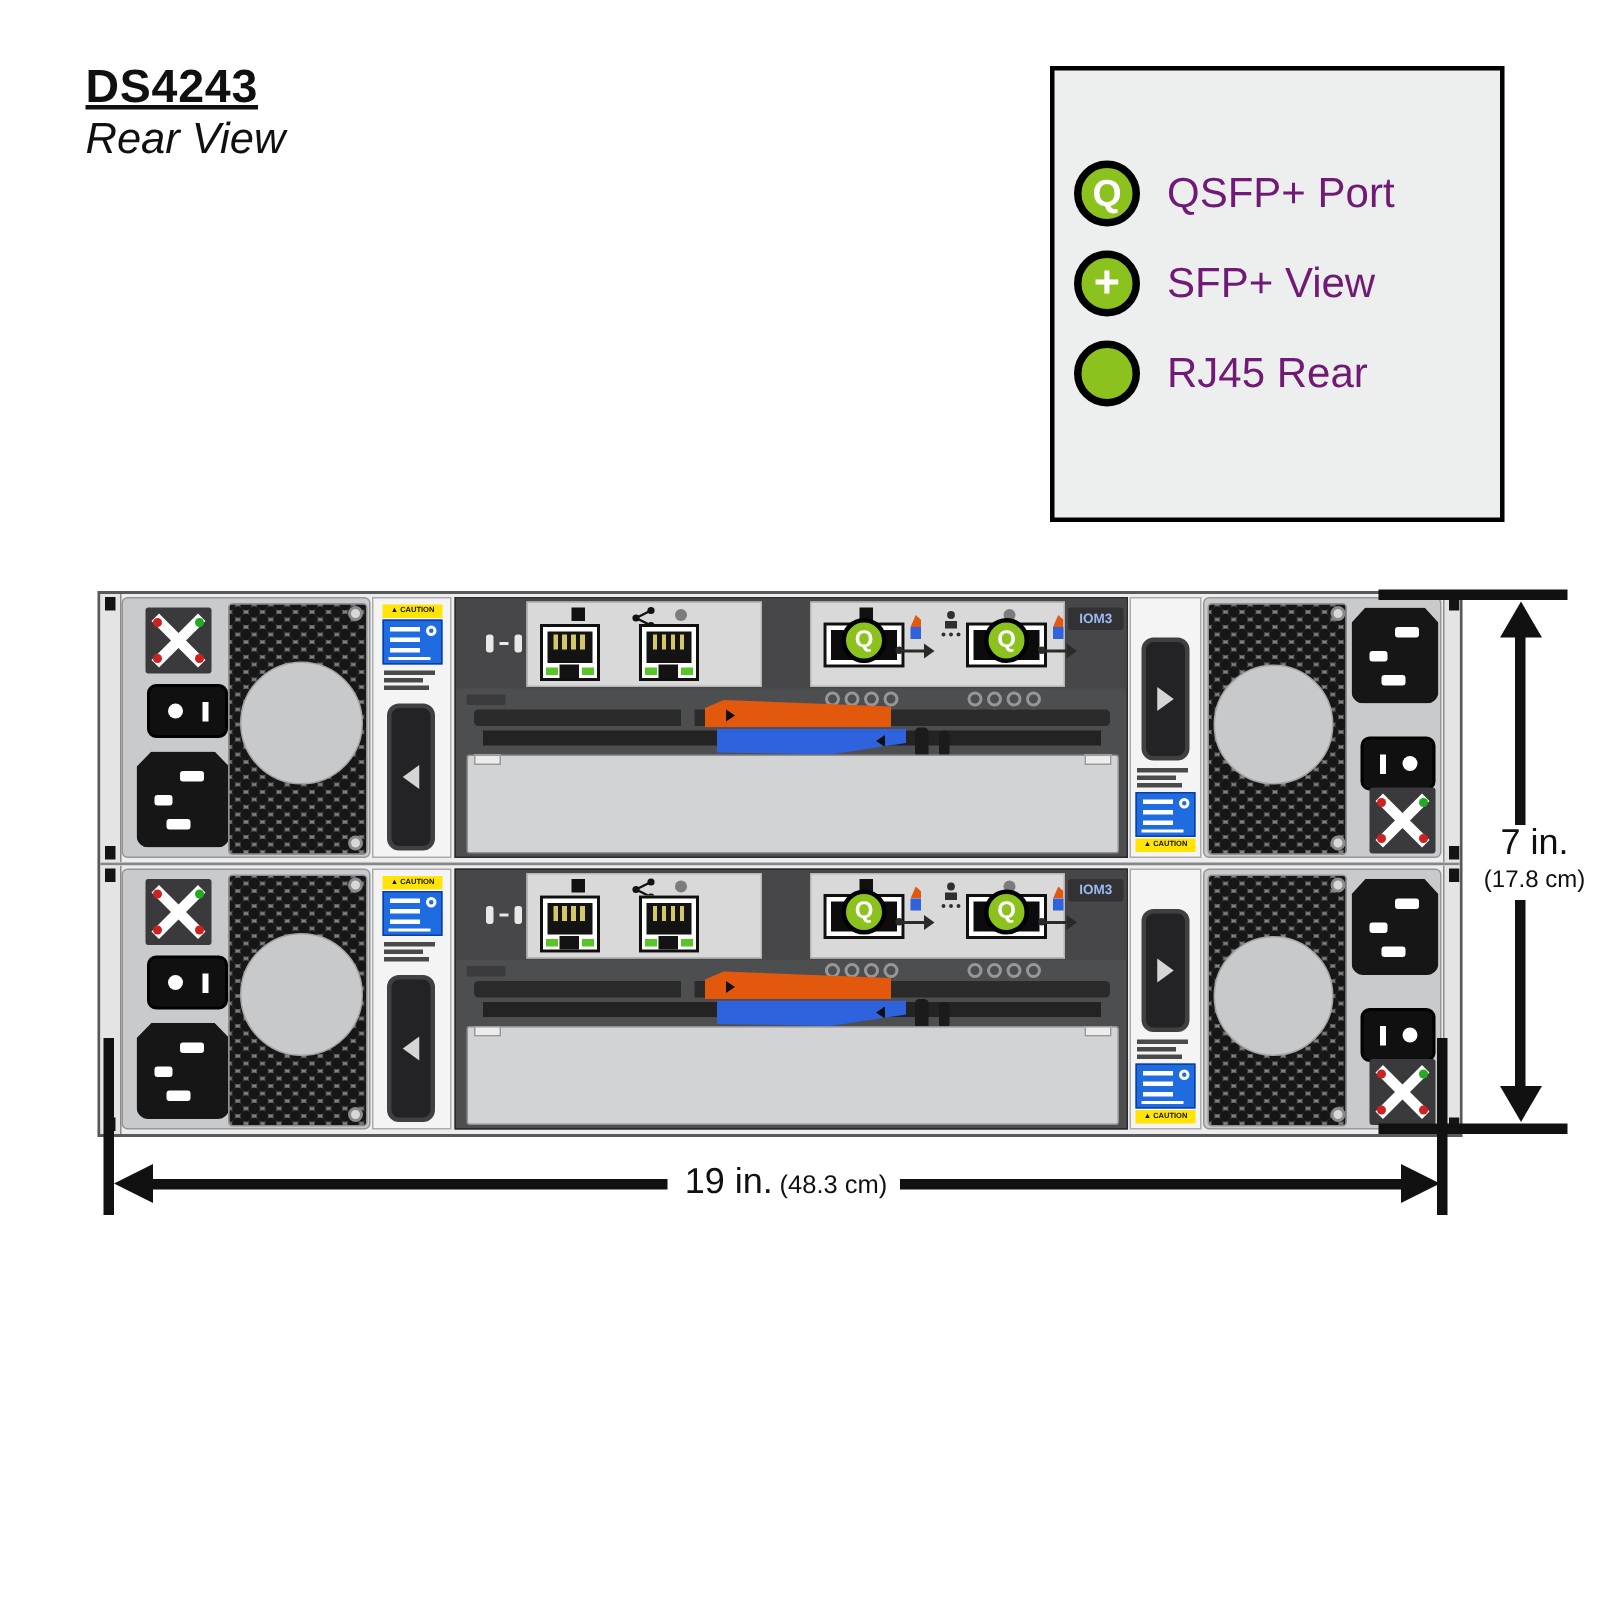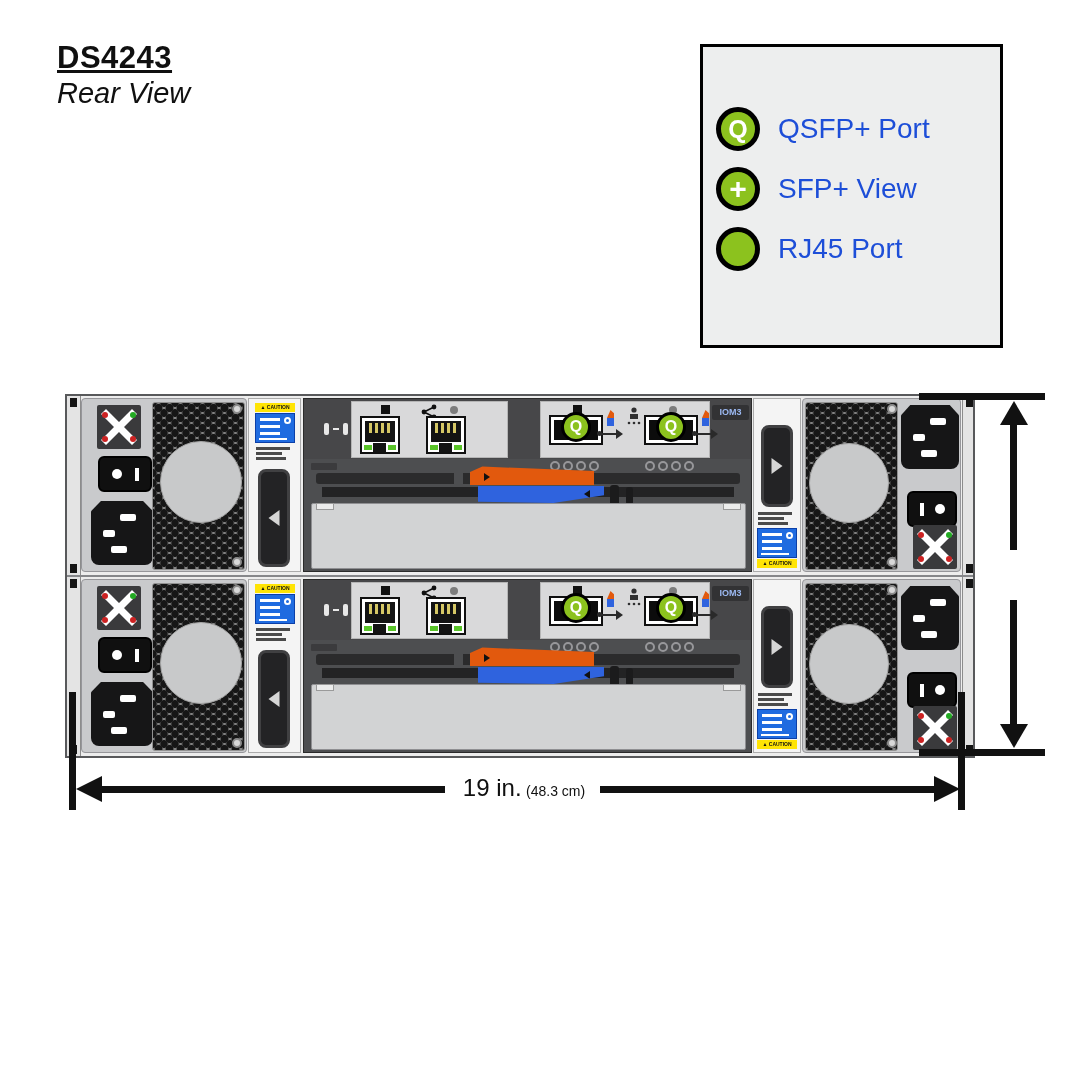--- a/index.html
+++ b/index.html
@@ -10,21 +10,21 @@
   #subtitle{position:absolute;left:57px;top:77px;font-size:29px;font-style:italic;}
   
   #legend{position:absolute;left:700px;top:44px;width:297px;height:298px;background:#EDEEEE;border:3px solid #000;}
   #legend-header{height:44px;background:#8CC21E;border-bottom:3px solid #000;color:#fff;
                  font-size:31px;text-align:center;line-height:44px;}
   .litem{position:absolute;left:13px;display:flex;align-items:center;gap:18px;}
   .li1{top:60px}.li2{top:120px}.li3{top:180px}
   .lcirc{width:44px;height:44px;border-radius:50%;background:#8CC21E;border:5px solid #000;color:#fff;
          font-weight:bold;display:flex;align-items:center;justify-content:center;font-size:25px;box-sizing:border-box;}
   .li2 .lcirc{font-size:30px;}
-  .llabel{font-size:28px;color:#1d4ed8;}
+  .llabel{font-size:28px;color:#701a75;}
   
   #chassis{position:absolute;left:65px;top:394px;width:910px;height:364px;background:#F0F0F0;
            border:2px solid #58595B;box-sizing:border-box;}
   .shelf-row{position:relative;width:906px;height:179px;background:#EDEDED;overflow:hidden;}
   .shelf-row:first-child{border-bottom:2px solid #86878A;}
   .ear{position:absolute;top:0;height:100%;background:#E4E4E4;}
   .ear-l{left:0;width:13px;border-right:1px solid #8C8C8C;}
   .ear-r{left:895px;width:11px;border-left:1px solid #8C8C8C;}
   .notch{position:absolute;left:3px;width:7px;height:9px;background:#141414;}
   .n-top{top:2px}.n-bot{bottom:2px}
@@ -167,21 +167,21 @@
   #vlabel .dl1{font-size:24px;}
   #vlabel .dl2{font-size:16px;display:block;}
   #he-l{left:69px;top:692px;width:7px;height:118px;}
   #he-r{left:958px;top:692px;width:7px;height:118px;}
   #hs-l{left:100px;top:786px;width:345px;height:7px;}
   #hs-r{left:600px;top:786px;width:334px;height:7px;}
   #ha-l{left:76px;top:776px;border-top:13px solid transparent;border-bottom:13px solid transparent;border-right:26px solid #111;}
   #ha-r{left:934px;top:776px;border-top:13px solid transparent;border-bottom:13px solid transparent;border-left:26px solid #111;}
   #hlabel{position:absolute;left:445px;top:774px;width:158px;text-align:center;white-space:nowrap;}
   #hlabel .dl1{font-size:24px;}
-  #hlabel .dl2{font-size:14px;text-align:right;}
+  #hlabel .dl2{font-size:17px;text-align:right;}
 </style>
 </head>
 <body>
 
 <div id="canvas">
 
   <div id="title">DS4243</div>
   <div id="subtitle">Rear View</div>
 
   <div id="legend">
@@ -194,21 +194,21 @@
     <div class="litem li2">
       <span class="lcirc">
           <span>+</span>
         </span>
       <span class="llabel">SFP+ View</span>
     </div>
     <div class="litem li3">
       <span class="lcirc">
           <span></span>
         </span>
-      <span class="llabel">RJ45 Port</span>
+      <span class="llabel">RJ45 Rear</span>
     </div>
   </div>
 
   <div id="chassis">
   <div class="shelf-row">
     <div class="ear ear-l">
       <div class="notch n-top"></div>
       <div class="notch n-bot"></div>
     </div>
 
@@ -634,20 +634,24 @@
     </div>
   </div>
 </div>
 
   <div class="dim" id="vt-top"></div>
   <div class="dim" id="vt-bot"></div>
   <div class="arrow" id="va-up"></div>
   <div class="dim" id="vs-top"></div>
   <div class="dim" id="vs-bot"></div>
   <div class="arrow" id="va-dn"></div>
+  <div id="vlabel">
+    <span class="dl1">7 in.</span>
+    <span class="dl2">(17.8 cm)</span>
+  </div>
 
   <div class="dim" id="he-l"></div>
   <div class="dim" id="he-r"></div>
   <div class="arrow" id="ha-l"></div>
   <div class="dim" id="hs-l"></div>
   <div class="dim" id="hs-r"></div>
   <div class="arrow" id="ha-r"></div>
   <div id="hlabel">
     <span class="dl1">19 in.</span>
     <span class="dl2">(48.3 cm)</span>

